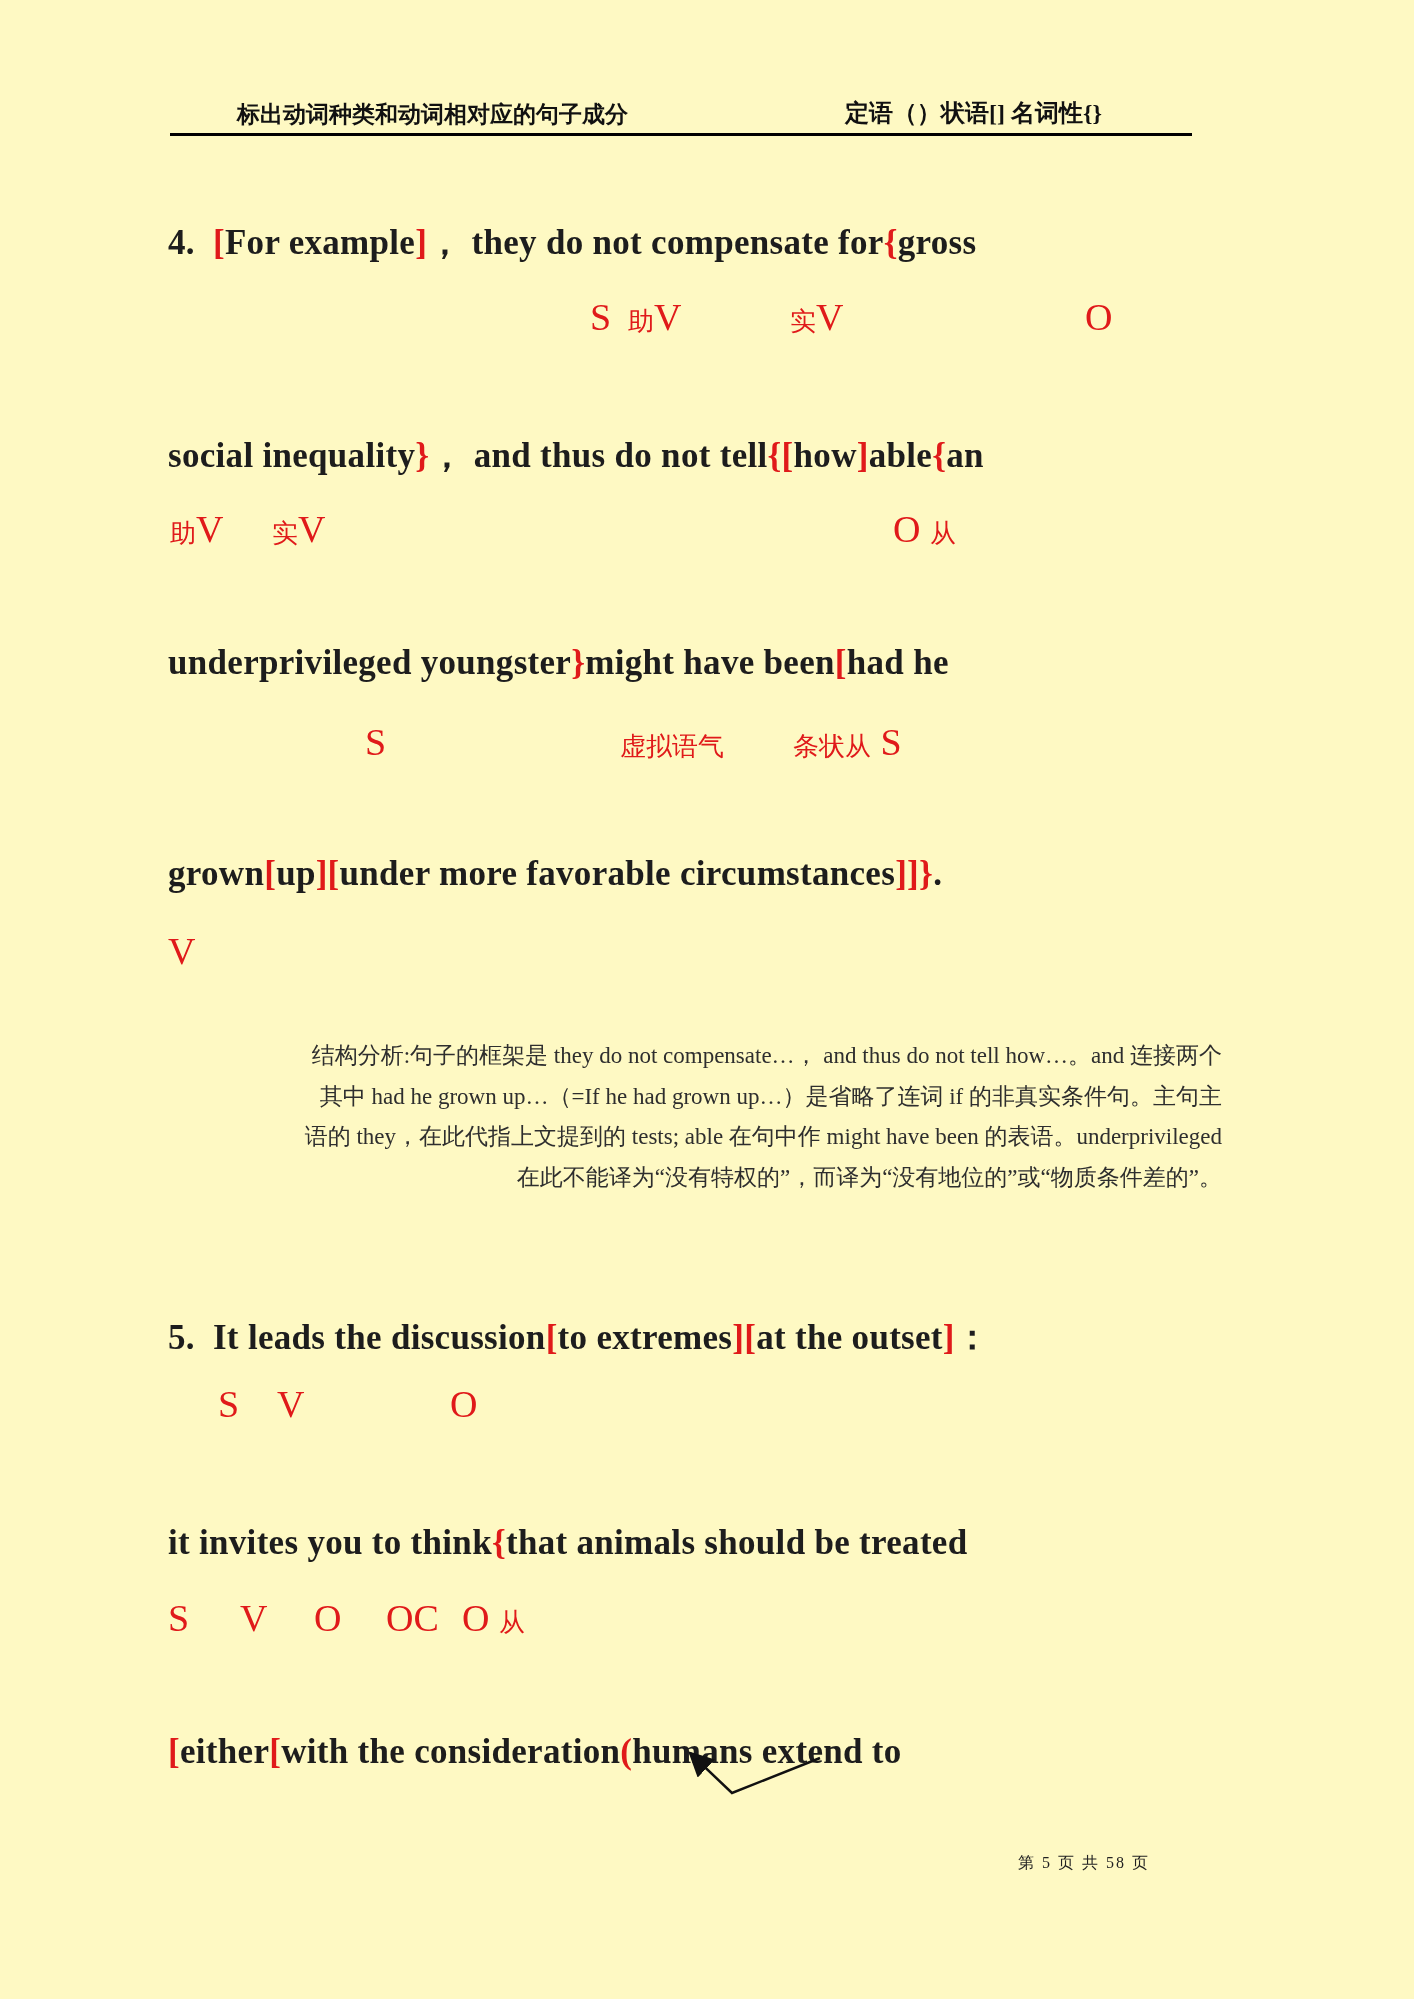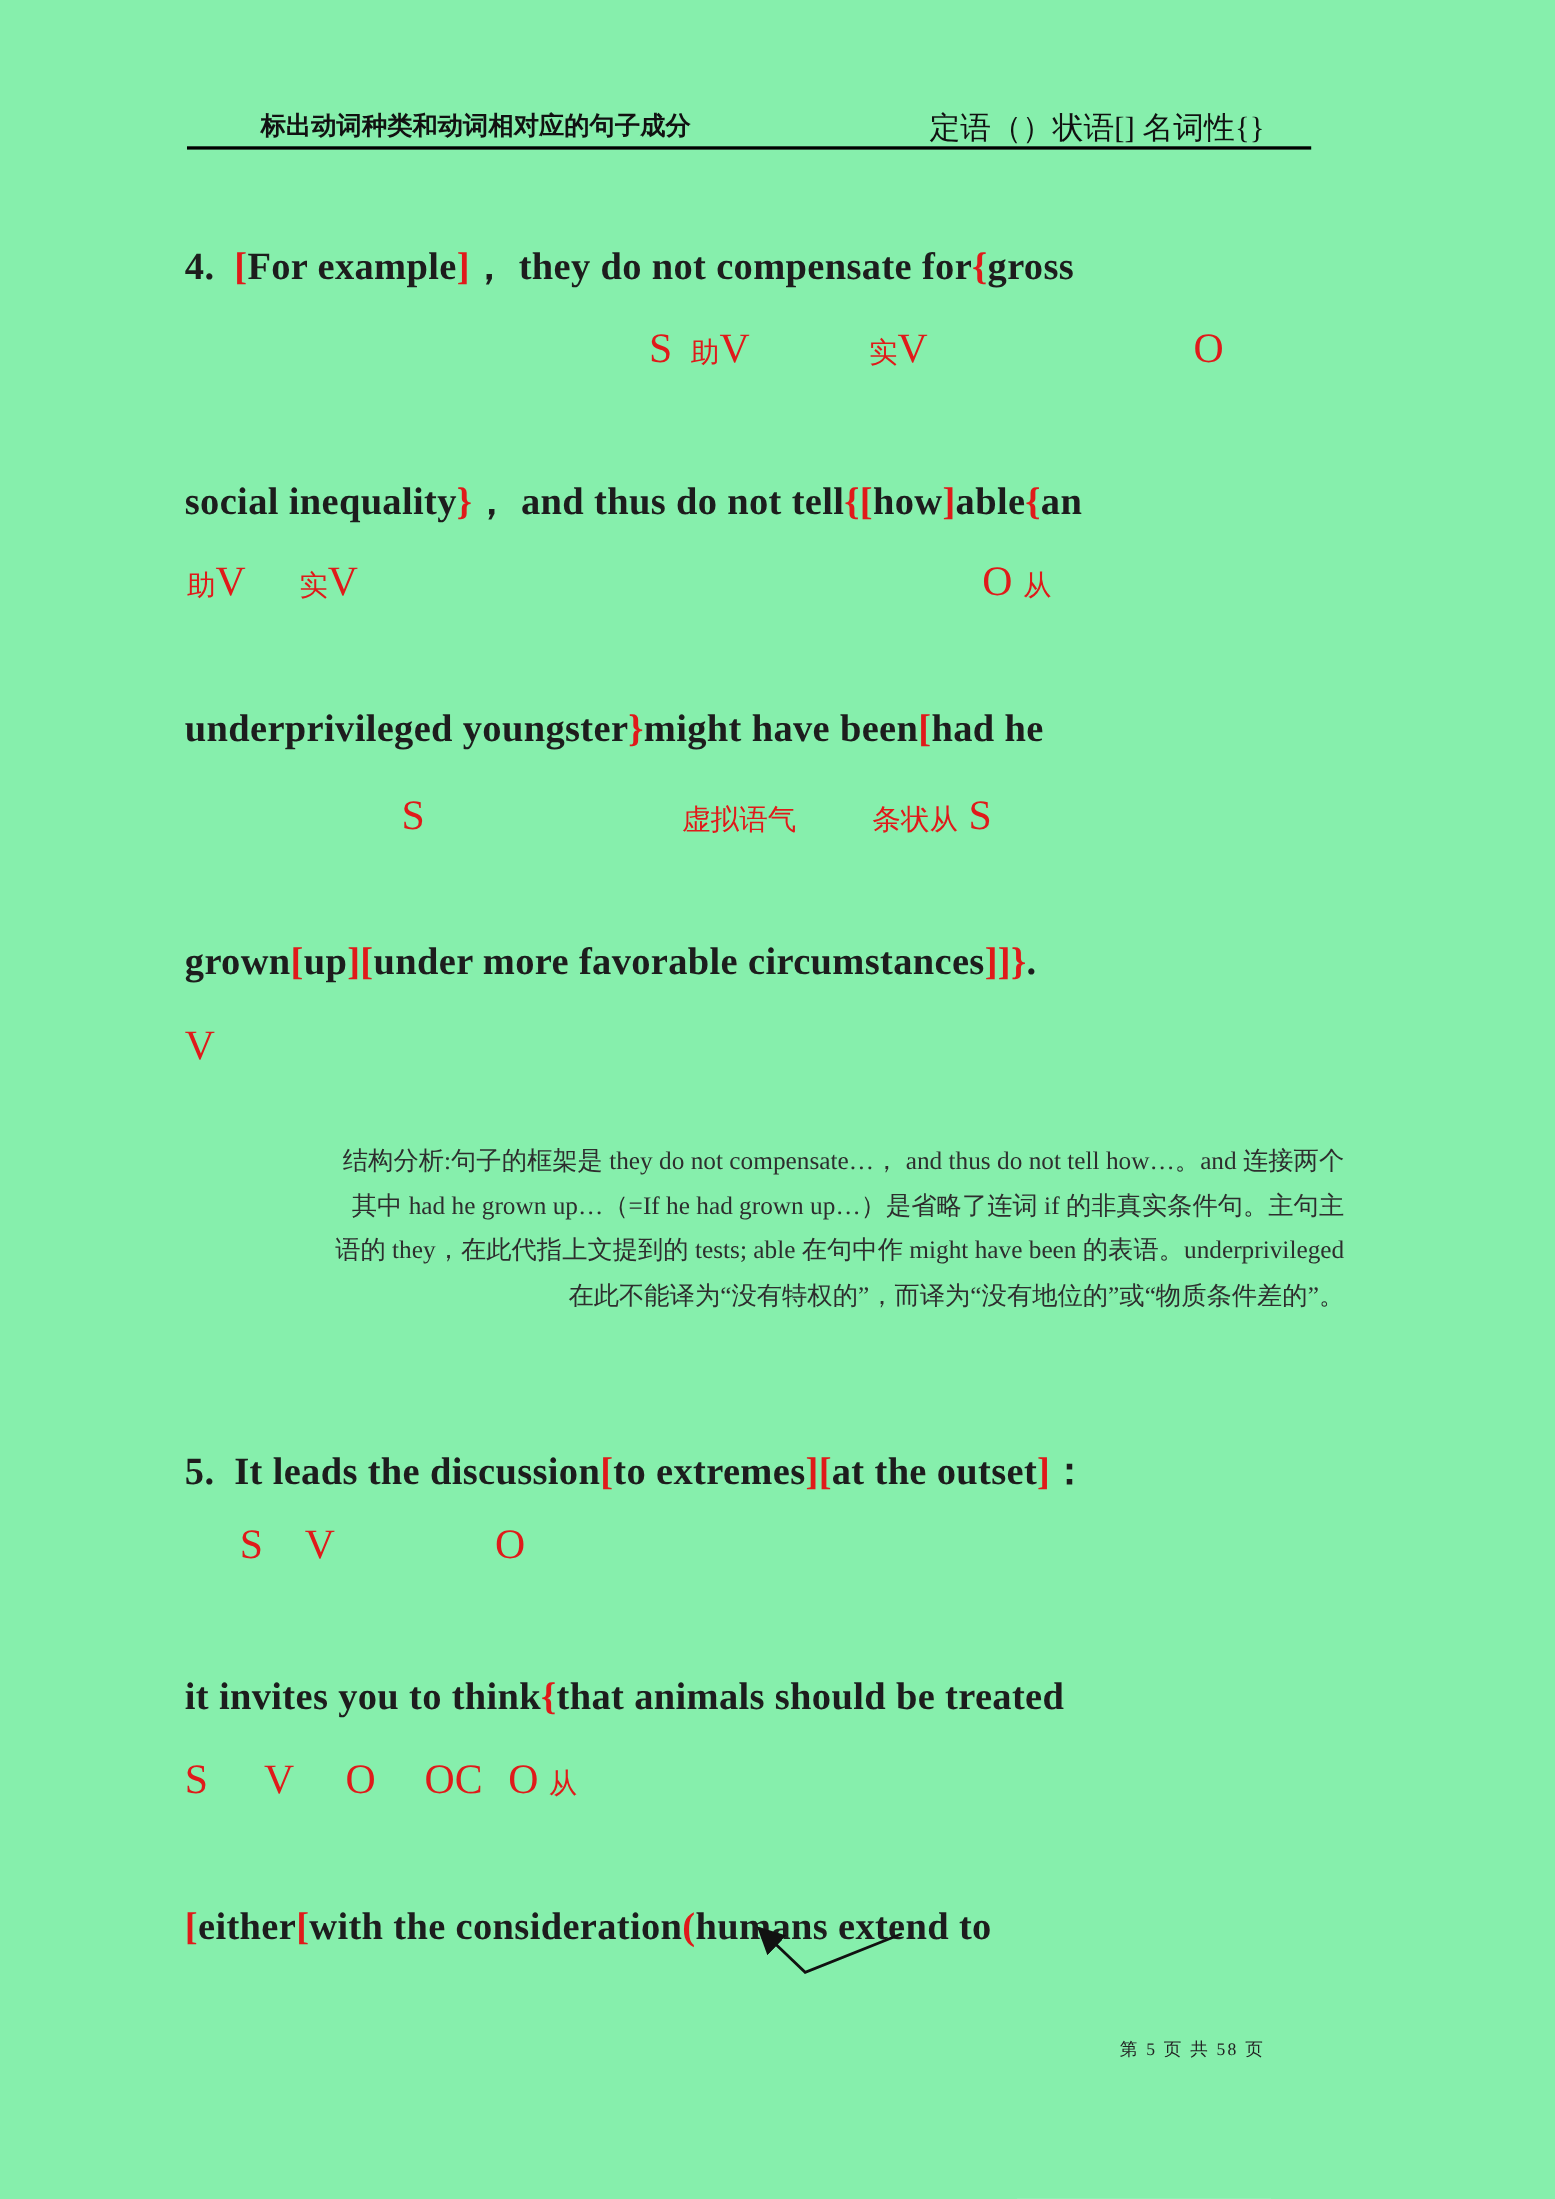--- a/index.html
+++ b/index.html
@@ -1,23 +1,23 @@
 <!DOCTYPE html>
 <html style="--red: #e01a1a; --ink: #1d1d1d;"><head>
 <meta charset="utf-8">
 <style>
   :root { --red:#e01a1a; --ink:#1d1d1d; }
   html,body { margin:0; padding:0; background:#fff; }
   .page {
-    position:relative; width:1414px; height:1999px; background:#86efac;
+    position:relative; width:1414px; height:1999px; background:#fef9c3;
     font-family:"Liberation Serif","DejaVu Serif",serif; color:var(--ink);
     overflow:hidden;
   }
   .hdr-left  { position:absolute; left:237px; top:99px;  font-size:23px; font-weight:bold; color:#111; white-space:pre; }
-  .hdr-right { position:absolute; left:845px; top:97px;  font-size:28px; font-weight:normal; color:#111; white-space:pre; }
+  .hdr-right { position:absolute; left:845px; top:97px;  font-size:24px; font-weight:bold; color:#111; white-space:pre; }
   .hdr-rule  { position:absolute; left:170px; top:133px; width:1022px; height:3px; background:#000; }
   .line {
     position:absolute; left:168px; white-space:pre; font-weight:bold;
     font-size:35px; color:var(--ink); letter-spacing:0.3px;margin-top:29px;
   }
   .line .red { color:var(--red); }
   .marks-row { position:absolute; left:0; width:1414px; height:56px; }
   .mark { position:absolute; top:0; color:var(--red); font-size:38px; white-space:pre; font-weight:normal; }
   .mark .cjk { font-size:26px; }
   .analysis {

